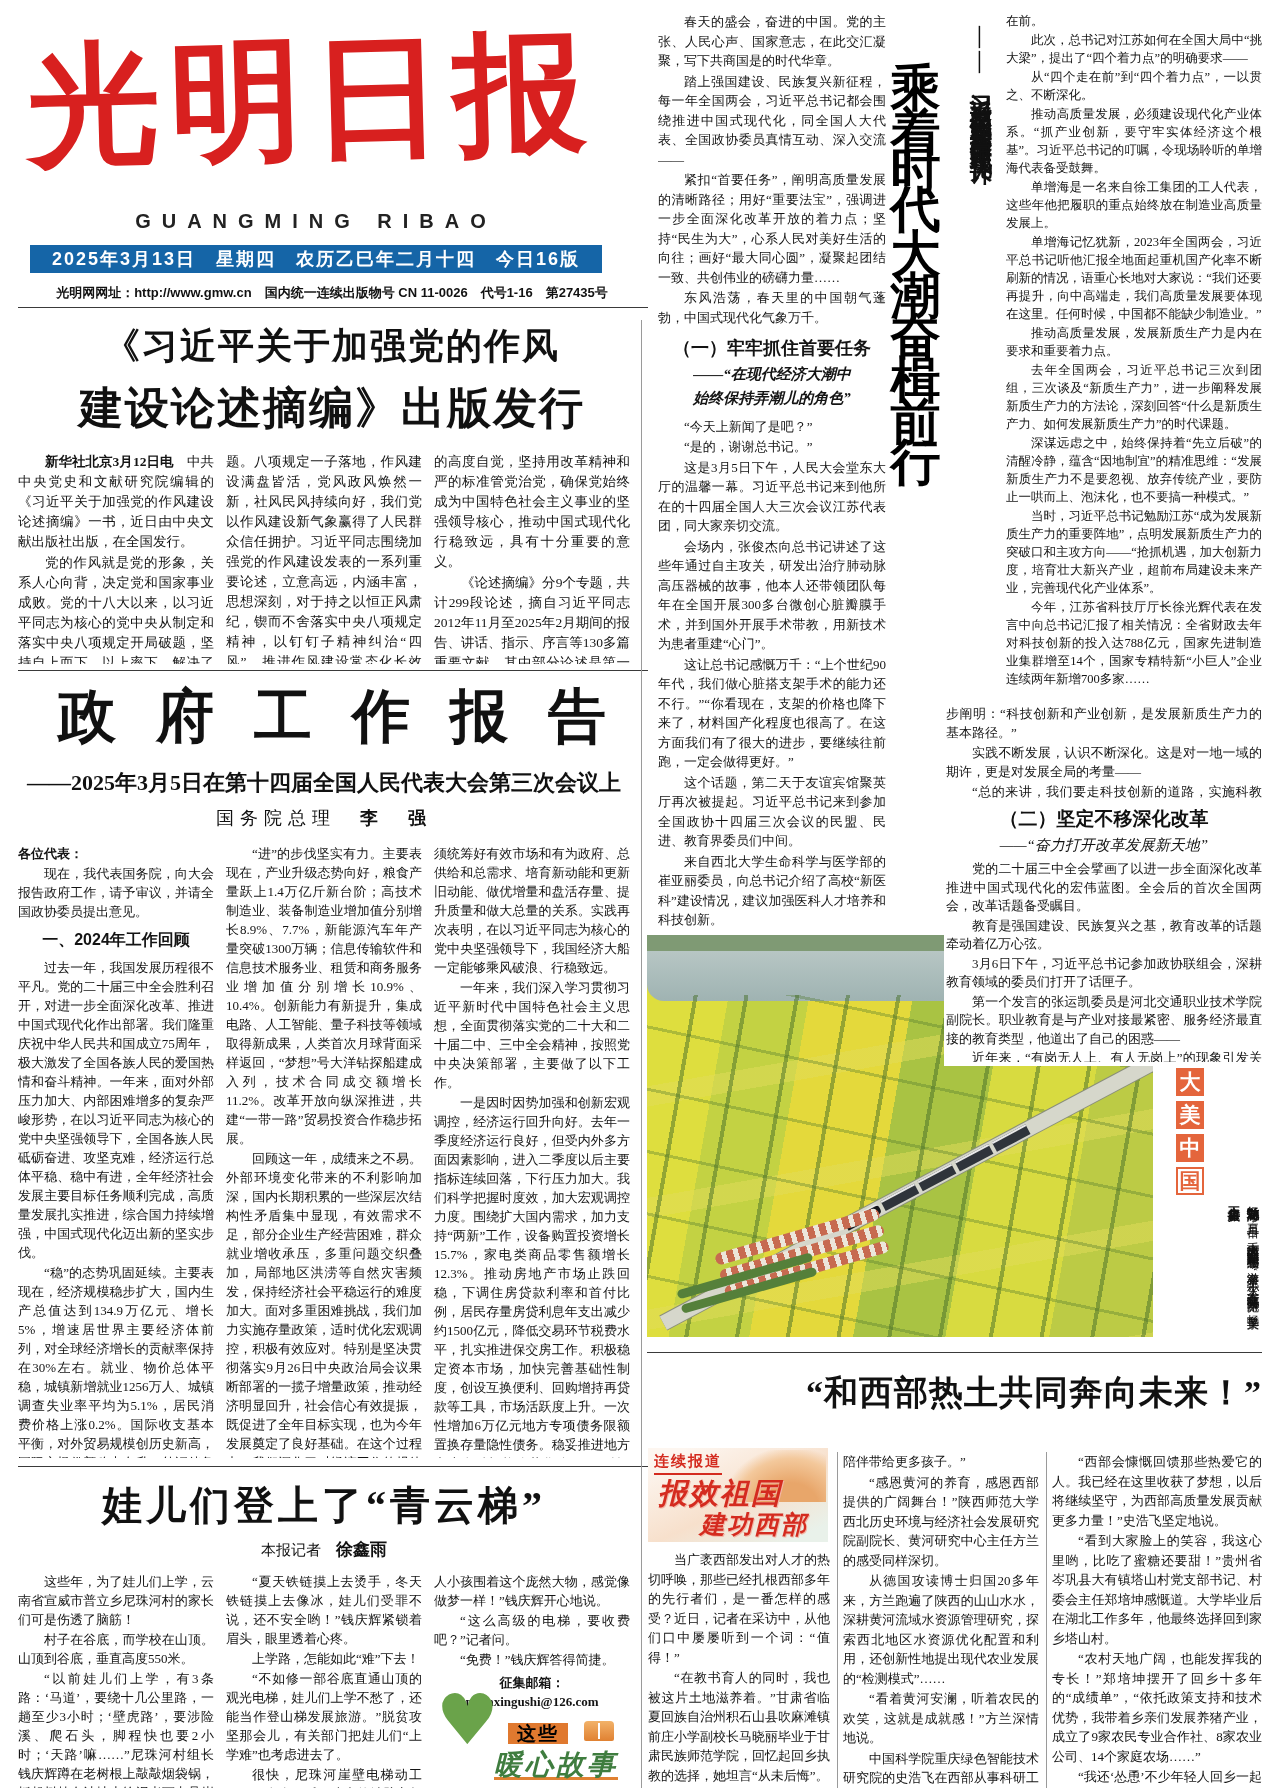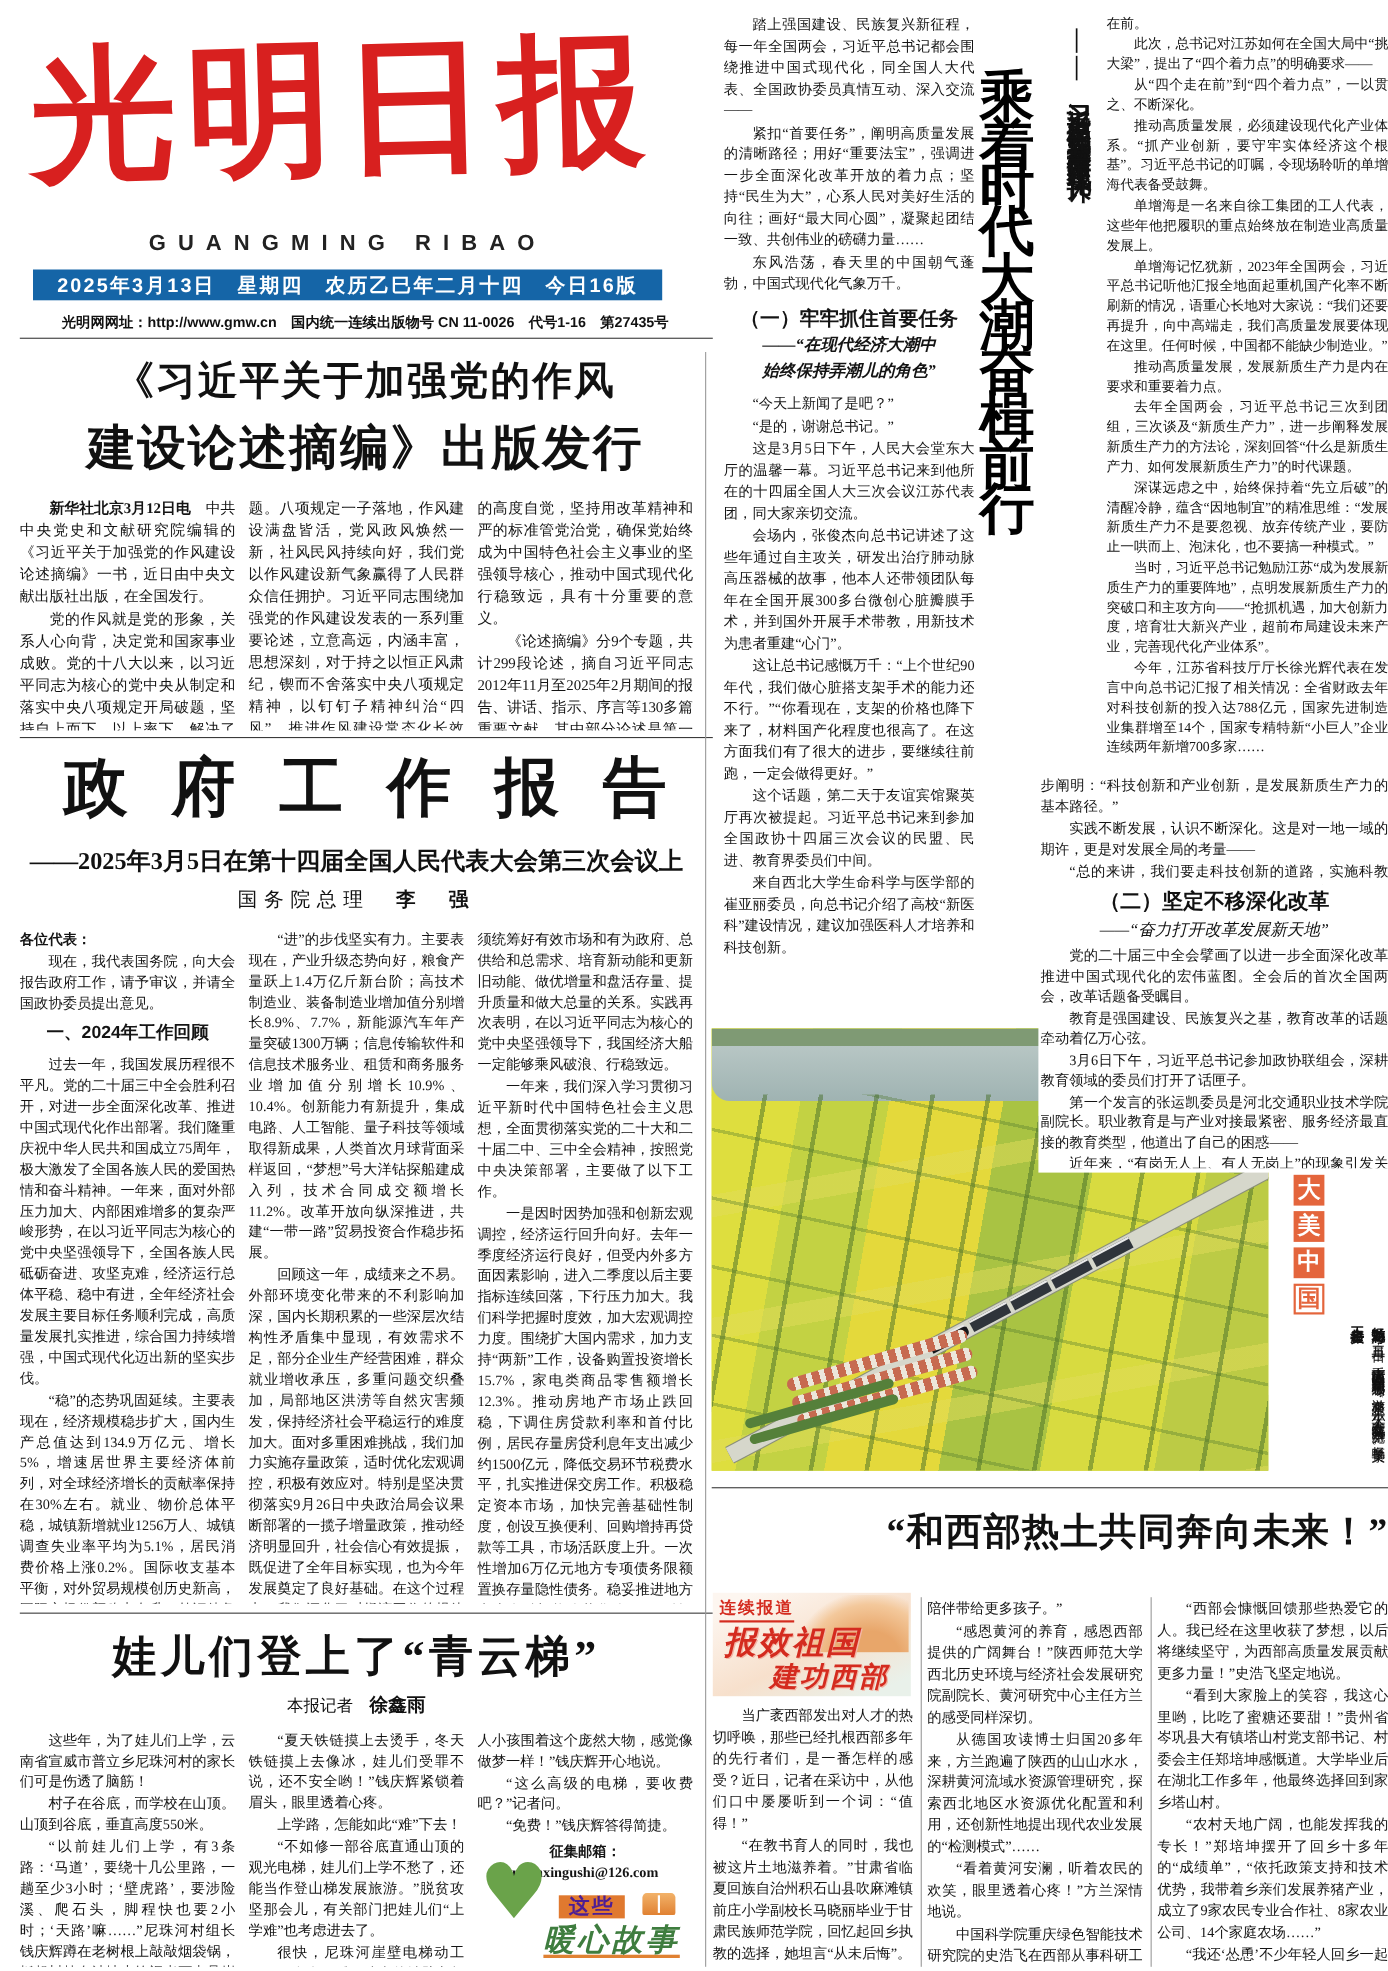--- a/index.html
+++ b/index.html
@@ -51,21 +51,21 @@
       font-family:"Liberation Serif",serif;letter-spacing:4px;}
   #ladder-byline{left:18px;top:1538px;width:612px;font-size:15px;}
   #ladder-c1{left:18px;top:1572px;width:196px;height:216px;}
   #ladder-c2{left:226px;top:1572px;width:196px;height:216px;}
   #ladder-c3{left:434px;top:1572px;width:196px;height:216px;}
   #email-line{text-indent:0;text-align:center;font-weight:bold;margin-top:4px;}
   
   #heart-logo{position:relative;margin-top:6px;height:86px;}
   #heart-glyph{position:absolute;left:2px;top:-6px;font-size:70px;color:#6aa34a;
       font-family:"DejaVu Sans",sans-serif;}
-  #logo-tag{position:absolute;left:74px;top:6px;background:#e0792f;color:#4c1d95;
+  #logo-tag{position:absolute;left:74px;top:6px;background:#e0792f;color:#000000;
       font-weight:bold;font-size:19px;padding:1px 9px;letter-spacing:2px;}
   #logo-book{position:absolute;left:150px;top:4px;width:30px;height:20px;
       background:linear-gradient(#f2b269,#e08132);border-radius:4px 4px 2px 2px;}
   #logo-book:after{content:"";position:absolute;left:14px;top:2px;width:2px;height:16px;background:#fff;}
   #logo-name{position:absolute;left:60px;top:38px;color:#3f7d3f;font-weight:900;
       font-style:italic;font-size:28px;letter-spacing:3px;
       border-bottom:3px solid #e08132;padding-bottom:3px;}
 
   
   #feat-col{left:658px;top:12px;width:228px;height:922px;font-size:13px;line-height:19.5px;}
@@ -231,20 +231,21 @@
     <span id="logo-tag">这些</span>
     <span id="logo-book"></span>
     <span id="logo-name">暖心故事</span>
   </div>
 </div>
 
 <div class="vr" style="left:641px;top:320px;height:1468px;"></div>
 
 <div class="txtcol" id="feat-col">
   <div>
+      <p class="para">春天的盛会，奋进的中国。党的主张、人民心声、国家意志，在此交汇凝聚，写下共商国是的时代华章。</p>
       <p class="para">踏上强国建设、民族复兴新征程，每一年全国两会，习近平总书记都会围绕推进中国式现代化，同全国人大代表、全国政协委员真情互动、深入交流——</p>
       <p class="para">紧扣“首要任务”，阐明高质量发展的清晰路径；用好“重要法宝”，强调进一步全面深化改革开放的着力点；坚持“民生为大”，心系人民对美好生活的向往；画好“最大同心圆”，凝聚起团结一致、共创伟业的磅礴力量……</p>
       <p class="para">东风浩荡，春天里的中国朝气蓬勃，中国式现代化气象万千。</p>
     </div>
   <h4 class="col-head" style="font-size:18px;margin:12px 0 4px;">（一）牢牢抓住首要任务</h4>
   <p class="sec-quote">——“在现代经济大潮中</p>
   <p class="sec-quote" style="margin-top:-6px;">始终保持弄潮儿的角色”</p>
   <div>
       <p class="para">“今天上新闻了是吧？”</p>
       <p class="para">“是的，谢谢总书记。”</p>
@@ -347,21 +348,21 @@
       <p class="para">当广袤西部发出对人才的热切呼唤，那些已经扎根西部多年的先行者们，是一番怎样的感受？近日，记者在采访中，从他们口中屡屡听到一个词：“值得！”</p>
       <p class="para">“在教书育人的同时，我也被这片土地滋养着。”甘肃省临夏回族自治州积石山县吹麻滩镇前庄小学副校长马晓丽毕业于甘肃民族师范学院，回忆起回乡执教的选择，她坦言“从未后悔”。</p>
       <p class="para">“我常鼓励和帮助那些困难学生，孩子们也用自己的方式回馈着我。黑板上的一句‘马老师，谢谢您’，就让我觉得一切付出都值得！”她动情地说，“我见证着孩子们从内向变得自信，而我自己也成长为可以为他们遮风挡雨的人。未来，我会留在这里，把爱和</p>
     </div>
 </div>
 <div class="txtcol" id="west-c2">
   <p class="para cont">陪伴带给更多孩子。”</p>
   <div>
       <p class="para">“感恩黄河的养育，感恩西部提供的广阔舞台！”陕西师范大学西北历史环境与经济社会发展研究院副院长、黄河研究中心主任方兰的感受同样深切。</p>
       <p class="para">从德国攻读博士归国20多年来，方兰跑遍了陕西的山山水水，深耕黄河流域水资源管理研究，探索西北地区水资源优化配置和利用，还创新性地提出现代农业发展的“检测模式”……</p>
-      <p class="para">“看着黄河安澜，听着农民的欢笑，眼里透着心疼！”方兰深情地说。</p>
+      <p class="para">“看着黄河安澜，听着农民的欢笑，这就是成就感！”方兰深情地说。</p>
       <p class="para">中国科学院重庆绿色智能技术研究院的史浩飞在西部从事科研工作十多年，这位来自河南洛阳、名校毕业的高材生瞅准重庆光电器件研究人才、发展机遇，毅然地留了下来。一路走来，成果累累——主持十多项重点项目，拥有30余项国家授权发明专利……</p>
     </div>
 </div>
 <div class="txtcol" id="west-c3">
   <div>
       <p class="para">“西部会慷慨回馈那些热爱它的人。我已经在这里收获了梦想，以后将继续坚守，为西部高质量发展贡献更多力量！”史浩飞坚定地说。</p>
       <p class="para">“看到大家脸上的笑容，我这心里哟，比吃了蜜糖还要甜！”贵州省岑巩县大有镇塔山村党支部书记、村委会主任郑培坤感慨道。大学毕业后在湖北工作多年，他最终选择回到家乡塔山村。</p>
       <p class="para">“农村天地广阔，也能发挥我的专长！”郑培坤摆开了回乡十多年的“成绩单”，“依托政策支持和技术优势，我带着乡亲们发展养猪产业，成立了9家农民专业合作社、8家农业公司、14个家庭农场……”</p>
       <p class="para">“我还‘怂恿’不少年轻人回乡一起干。如今，大家钱袋子越来越鼓、日子越来越有奔头，人人都说回来得值！”郑培坤满足地笑了，“和西部热土共同奔向未来，别提有多幸福！”</p>
     </div>

